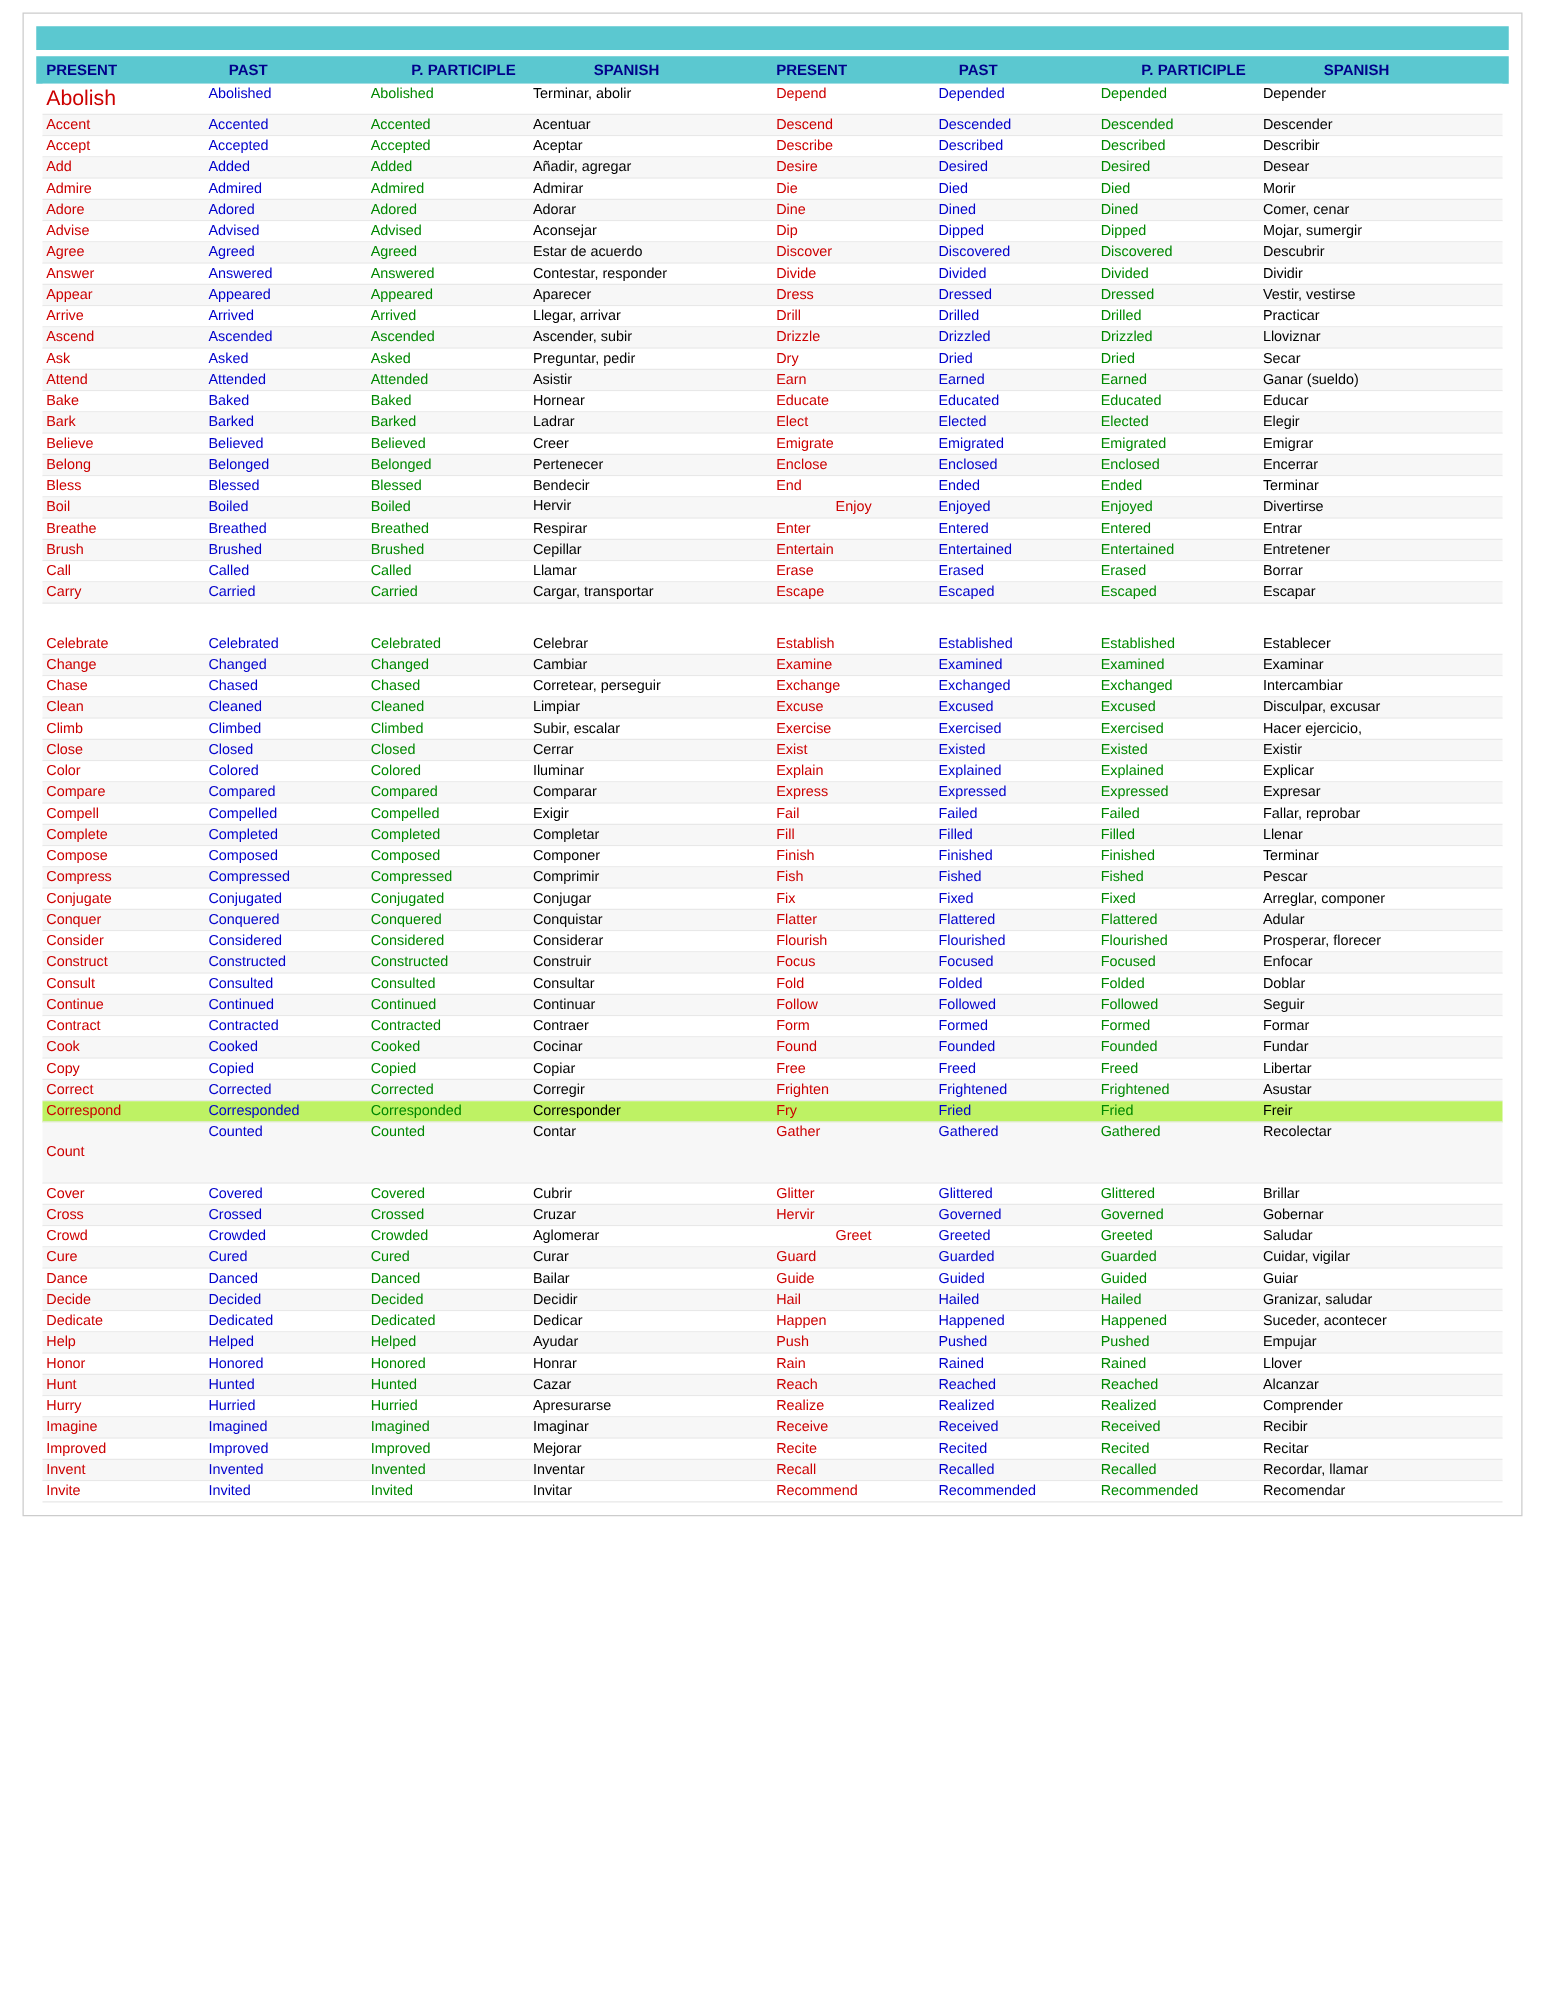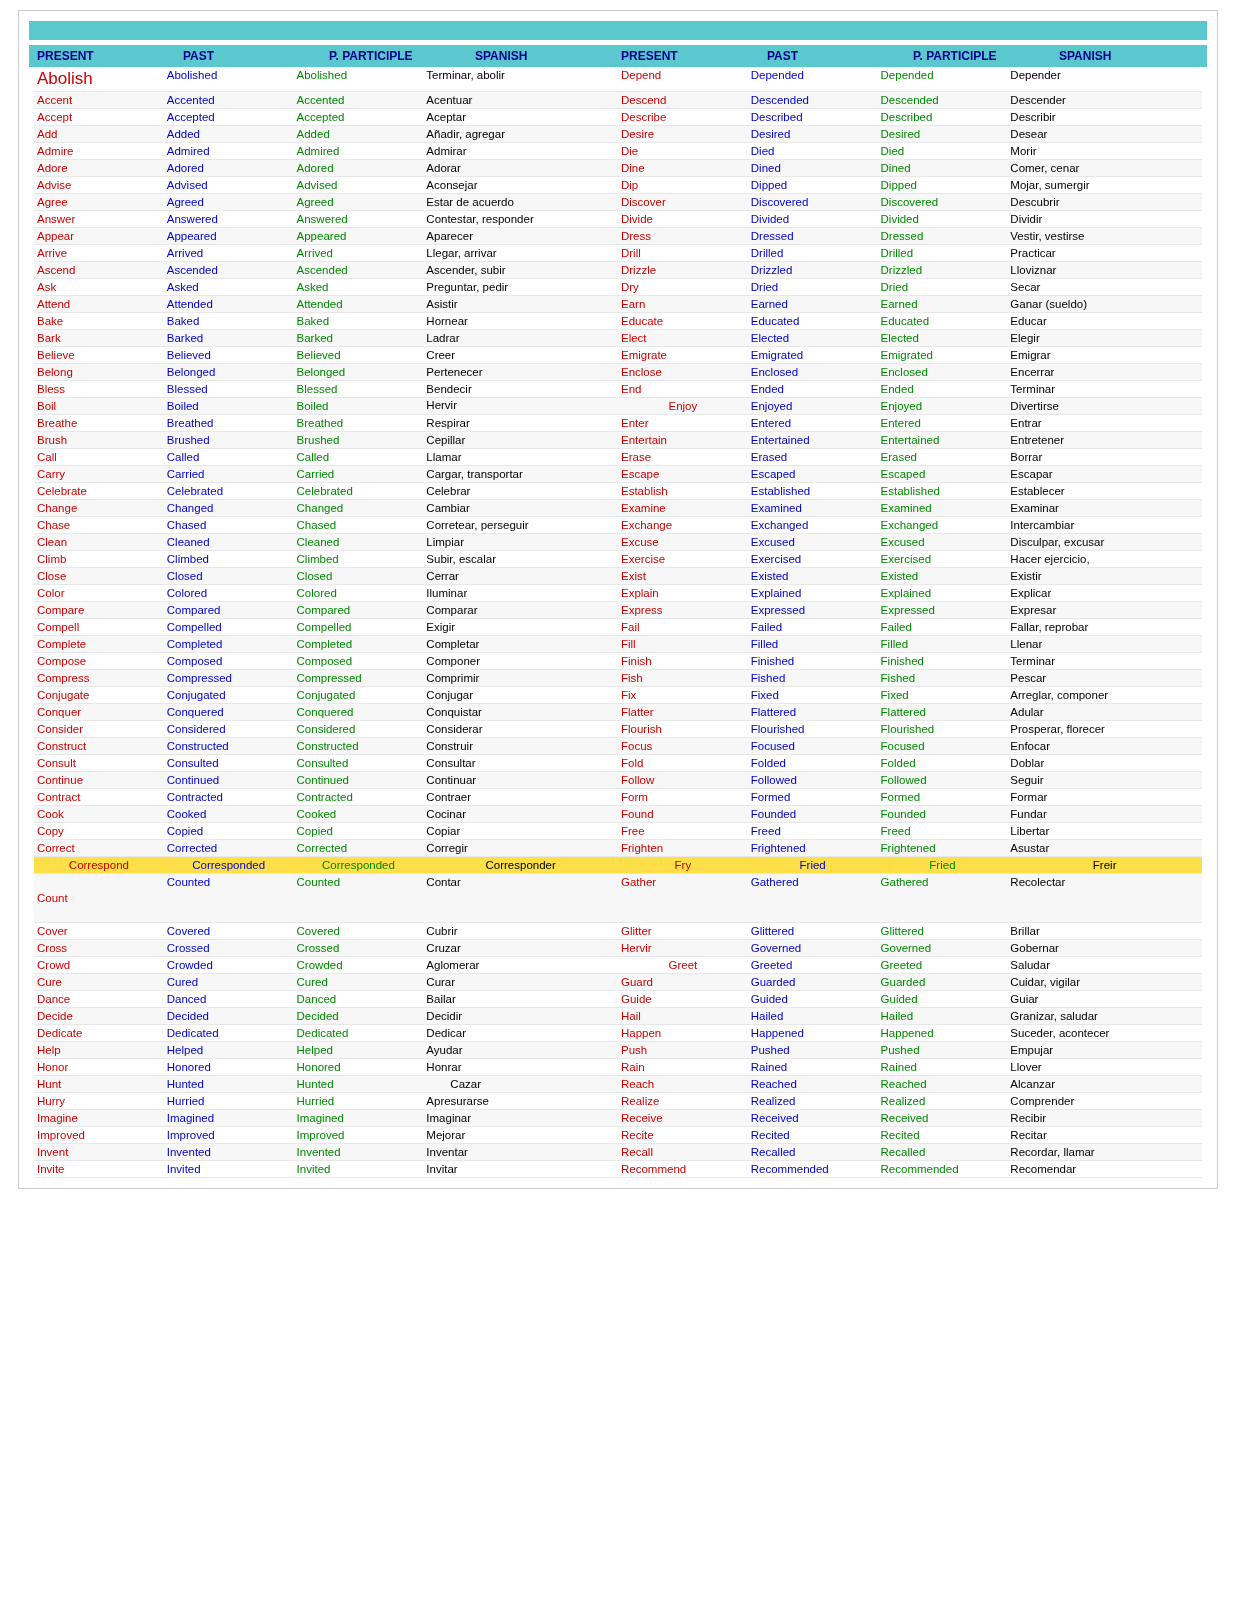--- a/index.html
+++ b/index.html
@@ -299,21 +299,21 @@
       <div style="display: grid; grid-template-columns: 1fr 1fr 1fr 1.5fr 1fr 1fr 1fr 1.5fr; border-bottom: 1px solid rgb(232, 232, 232); background: rgb(247, 247, 247); padding: 1px 0px;">
         <div style="font-size: 11.5px; padding: 1px 3px; color: rgb(204, 0, 0);">Carry</div>
         <div style="font-size: 11.5px; padding: 1px 3px; color: rgb(0, 0, 204);">Carried</div>
         <div style="font-size: 11.5px; padding: 1px 3px; color: rgb(0, 136, 0);">Carried</div>
         <div style="font-size: 11.5px; padding: 1px 3px; color: rgb(0, 0, 0);">Cargar, transportar</div>
         <div style="font-size: 11.5px; padding: 1px 3px; color: rgb(204, 0, 0);">Escape</div>
         <div style="font-size: 11.5px; padding: 1px 3px; color: rgb(0, 0, 204);">Escaped</div>
         <div style="font-size: 11.5px; padding: 1px 3px; color: rgb(0, 136, 0);">Escaped</div>
         <div style="font-size: 11.5px; padding: 1px 3px; color: rgb(0, 0, 0);">Escapar</div>
       </div>
-      <div style="display: grid; grid-template-columns: 1fr 1fr 1fr 1.5fr 1fr 1fr 1fr 1.5fr; border-bottom: 1px solid rgb(232, 232, 232); background: rgb(255, 255, 255); padding: 1px 0px;">
+      <div style="display: grid; grid-template-columns: 1fr 1fr 1fr 1.5fr 1fr 1fr 1fr 1.5fr; border-bottom: 1px solid rgb(232, 232, 232); background: rgb(255, 255, 255); padding: 1px 0px; margin-top: 24px;">
         <div style="font-size: 11.5px; padding: 1px 3px; color: rgb(204, 0, 0);">Celebrate</div>
         <div style="font-size: 11.5px; padding: 1px 3px; color: rgb(0, 0, 204);">Celebrated</div>
         <div style="font-size: 11.5px; padding: 1px 3px; color: rgb(0, 136, 0);">Celebrated</div>
         <div style="font-size: 11.5px; padding: 1px 3px; color: rgb(0, 0, 0);">Celebrar</div>
         <div style="font-size: 11.5px; padding: 1px 3px; color: rgb(204, 0, 0);">Establish</div>
         <div style="font-size: 11.5px; padding: 1px 3px; color: rgb(0, 0, 204);">Established</div>
         <div style="font-size: 11.5px; padding: 1px 3px; color: rgb(0, 136, 0);">Established</div>
         <div style="font-size: 11.5px; padding: 1px 3px; color: rgb(0, 0, 0);">Establecer</div>
       </div>
       <div style="display: grid; grid-template-columns: 1fr 1fr 1fr 1.5fr 1fr 1fr 1fr 1.5fr; border-bottom: 1px solid rgb(232, 232, 232); background: rgb(247, 247, 247); padding: 1px 0px;">
@@ -519,21 +519,21 @@
       <div style="display: grid; grid-template-columns: 1fr 1fr 1fr 1.5fr 1fr 1fr 1fr 1.5fr; border-bottom: 1px solid rgb(232, 232, 232); background: rgb(247, 247, 247); padding: 1px 0px;">
         <div style="font-size: 11.5px; padding: 1px 3px; color: rgb(204, 0, 0);">Correct</div>
         <div style="font-size: 11.5px; padding: 1px 3px; color: rgb(0, 0, 204);">Corrected</div>
         <div style="font-size: 11.5px; padding: 1px 3px; color: rgb(0, 136, 0);">Corrected</div>
         <div style="font-size: 11.5px; padding: 1px 3px; color: rgb(0, 0, 0);">Corregir</div>
         <div style="font-size: 11.5px; padding: 1px 3px; color: rgb(204, 0, 0);">Frighten</div>
         <div style="font-size: 11.5px; padding: 1px 3px; color: rgb(0, 0, 204);">Frightened</div>
         <div style="font-size: 11.5px; padding: 1px 3px; color: rgb(0, 136, 0);">Frightened</div>
         <div style="font-size: 11.5px; padding: 1px 3px; color: rgb(0, 0, 0);">Asustar</div>
       </div>
-      <div style="display: grid; grid-template-columns: 1fr 1fr 1fr 1.5fr 1fr 1fr 1fr 1.5fr; border-bottom: 1px solid rgb(232, 232, 232); background: #fde047; padding: 1px 0px; text-align: center;">
+      <div style="display: grid; grid-template-columns: 1fr 1fr 1fr 1.5fr 1fr 1fr 1fr 1.5fr; border-bottom: 1px solid rgb(232, 232, 232); background: #bef264; padding: 1px 0px;">
         <div style="font-size: 11.5px; padding: 1px 3px; color: rgb(204, 0, 0);">Correspond</div>
         <div style="font-size: 11.5px; padding: 1px 3px; color: rgb(0, 0, 204);">Corresponded</div>
         <div style="font-size: 11.5px; padding: 1px 3px; color: rgb(0, 136, 0);">Corresponded</div>
         <div style="font-size: 11.5px; padding: 1px 3px; color: rgb(0, 0, 0);">Corresponder</div>
         <div style="font-size: 11.5px; padding: 1px 3px; color: rgb(204, 0, 0);">Fry</div>
         <div style="font-size: 11.5px; padding: 1px 3px; color: rgb(0, 0, 204);">Fried</div>
         <div style="font-size: 11.5px; padding: 1px 3px; color: rgb(0, 136, 0);">Fried</div>
         <div style="font-size: 11.5px; padding: 1px 3px; color: rgb(0, 0, 0);">Freir</div>
       </div>
       <div style="display: grid; grid-template-columns: 1fr 1fr 1fr 1.5fr 1fr 1fr 1fr 1.5fr; border-bottom: 1px solid rgb(232, 232, 232); background: rgb(247, 247, 247); padding: 1px 0px;">
@@ -633,21 +633,21 @@
         <div style="font-size: 11.5px; padding: 1px 3px; color: rgb(0, 0, 0);">Honrar</div>
         <div style="font-size: 11.5px; padding: 1px 3px; color: rgb(204, 0, 0);">Rain</div>
         <div style="font-size: 11.5px; padding: 1px 3px; color: rgb(0, 0, 204);">Rained</div>
         <div style="font-size: 11.5px; padding: 1px 3px; color: rgb(0, 136, 0);">Rained</div>
         <div style="font-size: 11.5px; padding: 1px 3px; color: rgb(0, 0, 0);">Llover</div>
       </div>
       <div style="display: grid; grid-template-columns: 1fr 1fr 1fr 1.5fr 1fr 1fr 1fr 1.5fr; border-bottom: 1px solid rgb(232, 232, 232); background: rgb(247, 247, 247); padding: 1px 0px;">
         <div style="font-size: 11.5px; padding: 1px 3px; color: rgb(204, 0, 0);">Hunt</div>
         <div style="font-size: 11.5px; padding: 1px 3px; color: rgb(0, 0, 204);">Hunted</div>
         <div style="font-size: 11.5px; padding: 1px 3px; color: rgb(0, 136, 0);">Hunted</div>
-        <div style="font-size: 11.5px; padding: 1px 3px; color: rgb(0, 0, 0); margin-left: 24px;">Cazar</div>
+        <div style="font-size: 11.5px; padding: 1px 3px; color: rgb(0, 0, 0);">Cazar</div>
         <div style="font-size: 11.5px; padding: 1px 3px; color: rgb(204, 0, 0);">Reach</div>
         <div style="font-size: 11.5px; padding: 1px 3px; color: rgb(0, 0, 204);">Reached</div>
         <div style="font-size: 11.5px; padding: 1px 3px; color: rgb(0, 136, 0);">Reached</div>
         <div style="font-size: 11.5px; padding: 1px 3px; color: rgb(0, 0, 0);">Alcanzar</div>
       </div>
       <div style="display: grid; grid-template-columns: 1fr 1fr 1fr 1.5fr 1fr 1fr 1fr 1.5fr; border-bottom: 1px solid rgb(232, 232, 232); background: rgb(255, 255, 255); padding: 1px 0px;">
         <div style="font-size: 11.5px; padding: 1px 3px; color: rgb(204, 0, 0);">Hurry</div>
         <div style="font-size: 11.5px; padding: 1px 3px; color: rgb(0, 0, 204);">Hurried</div>
         <div style="font-size: 11.5px; padding: 1px 3px; color: rgb(0, 136, 0);">Hurried</div>
         <div style="font-size: 11.5px; padding: 1px 3px; color: rgb(0, 0, 0);">Apresurarse</div>

